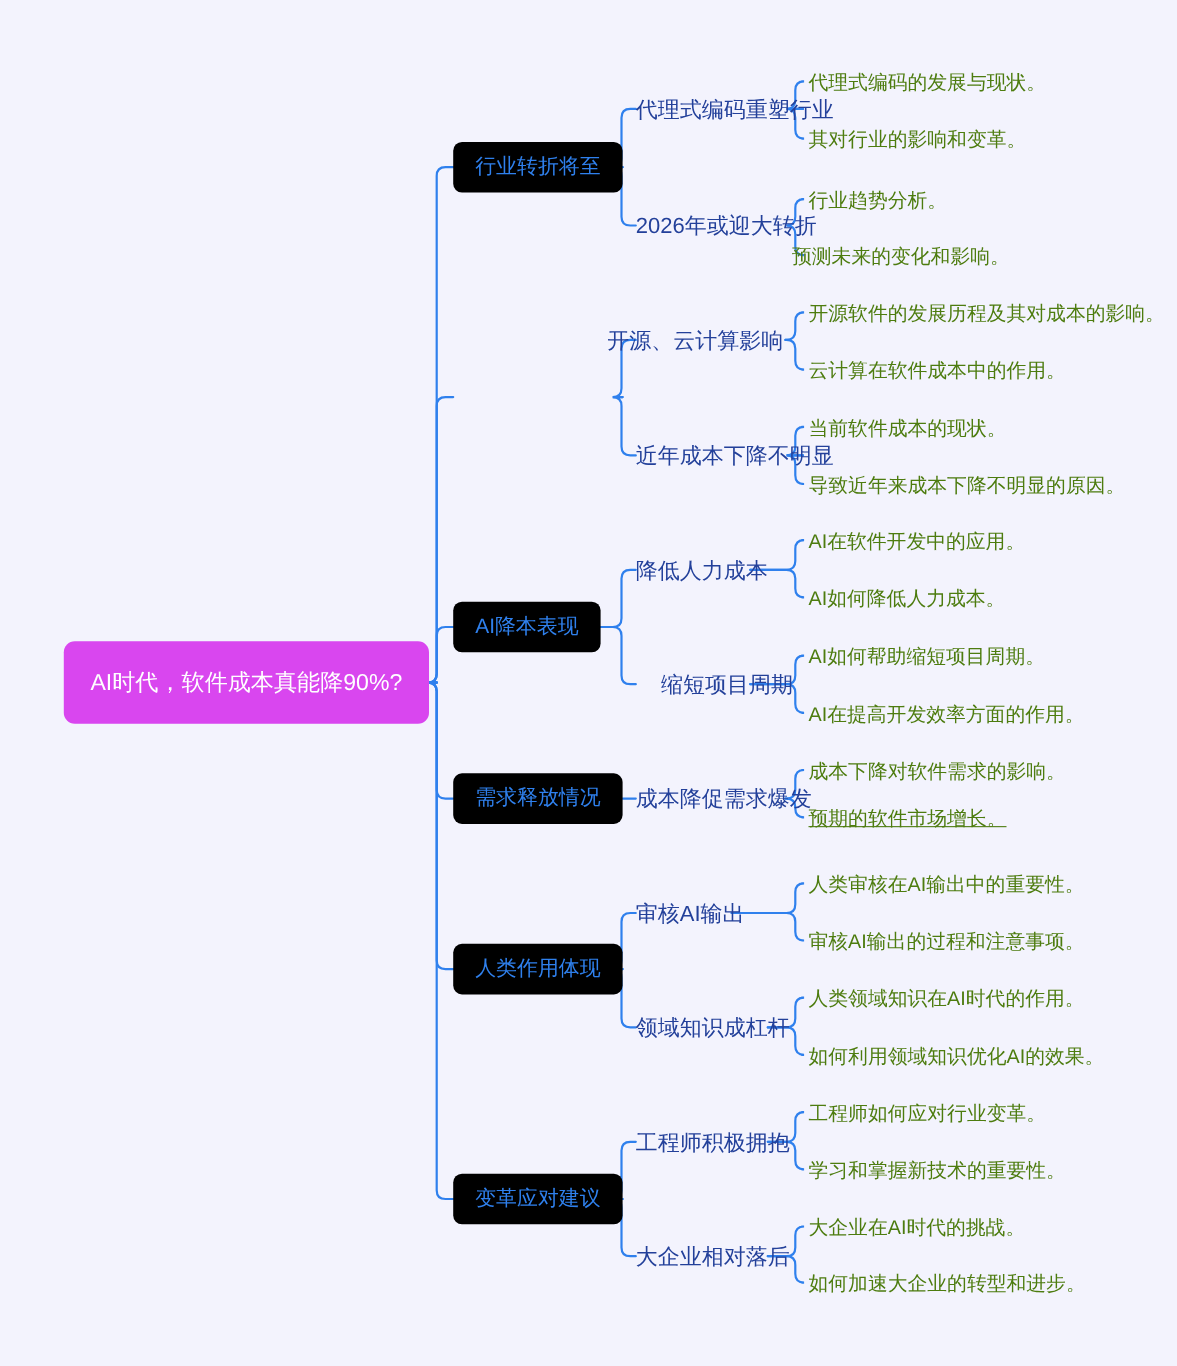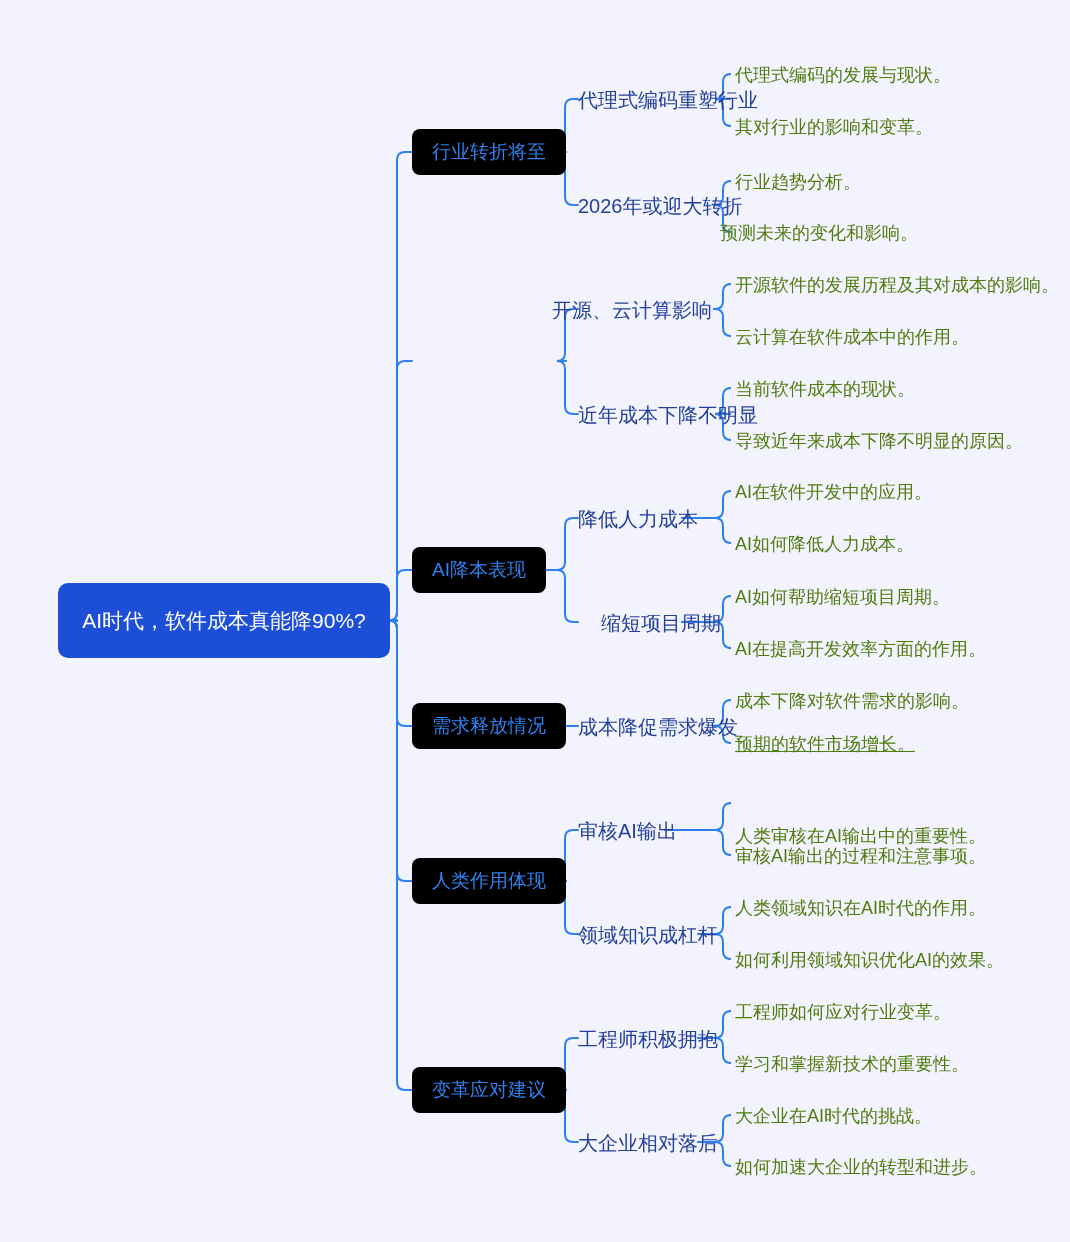--- a/index.html
+++ b/index.html
@@ -32,21 +32,21 @@
   }
 
   .node {
     position: absolute;
     box-sizing: border-box;
     white-space: nowrap;
   }
 
   
   .node-root {
-    background: #1d4ed8;
+    background: #d946ef;
     color: #ffffff;
     border-radius: 10px;
     font-size: 21px;
     line-height: 30px;
     font-weight: 400;
     text-align: center;
     padding: 14px 18px;
     white-space: normal;
     display: flex;
     align-items: center;
@@ -148,21 +148,21 @@
     <div class="node node-l4" style="left: 735px; top: 532px;"><span>AI如何降低人力成本。</span></div>
     <div class="node node-l3" style="left: 578px; top: 610px; margin-left: 23px;"><span>缩短项目周期</span></div>
     <div class="node node-l4" style="left: 735px; top: 585px;"><span>AI如何帮助缩短项目周期。</span></div>
     <div class="node node-l4" style="left: 735px; top: 637px;"><span>AI在提高开发效率方面的作用。</span></div>
     <div class="node node-l2" style="left: 412px; top: 703px;"><span>需求释放情况</span></div>
     <div class="node node-l3" style="left: 578px; top: 714px;"><span>成本降促需求爆发</span></div>
     <div class="node node-l4" style="left: 735px; top: 689px;"><span>成本下降对软件需求的影响。</span></div>
     <div class="node node-l4" style="left: 735px; top: 732px; text-decoration: underline;"><span>预期的软件市场增长。</span></div>
     <div class="node node-l2" style="left: 412px; top: 858px;"><span>人类作用体现</span></div>
     <div class="node node-l3" style="left: 578px; top: 818px;"><span>审核AI输出</span></div>
-    <div class="node node-l4" style="left: 735px; top: 792px; margin-top: 32px;"><span>人类审核在AI输出中的重要性。</span></div>
+    <div class="node node-l4" style="left: 735px; top: 792px;"><span>人类审核在AI输出中的重要性。</span></div>
     <div class="node node-l4" style="left: 735px; top: 844px;"><span>审核AI输出的过程和注意事项。</span></div>
     <div class="node node-l3" style="left: 578px; top: 922px;"><span>领域知识成杠杆</span></div>
     <div class="node node-l4" style="left: 735px; top: 896px;"><span>人类领域知识在AI时代的作用。</span></div>
     <div class="node node-l4" style="left: 735px; top: 948px;"><span>如何利用领域知识优化AI的效果。</span></div>
     <div class="node node-l2" style="left: 412px; top: 1067px;"><span>变革应对建议</span></div>
     <div class="node node-l3" style="left: 578px; top: 1026px;"><span>工程师积极拥抱</span></div>
     <div class="node node-l4" style="left: 735px; top: 1000px;"><span>工程师如何应对行业变革。</span></div>
     <div class="node node-l4" style="left: 735px; top: 1052px;"><span>学习和掌握新技术的重要性。</span></div>
     <div class="node node-l3" style="left: 578px; top: 1130px;"><span>大企业相对落后</span></div>
     <div class="node node-l4" style="left: 735px; top: 1104px;"><span>大企业在AI时代的挑战。</span></div>

